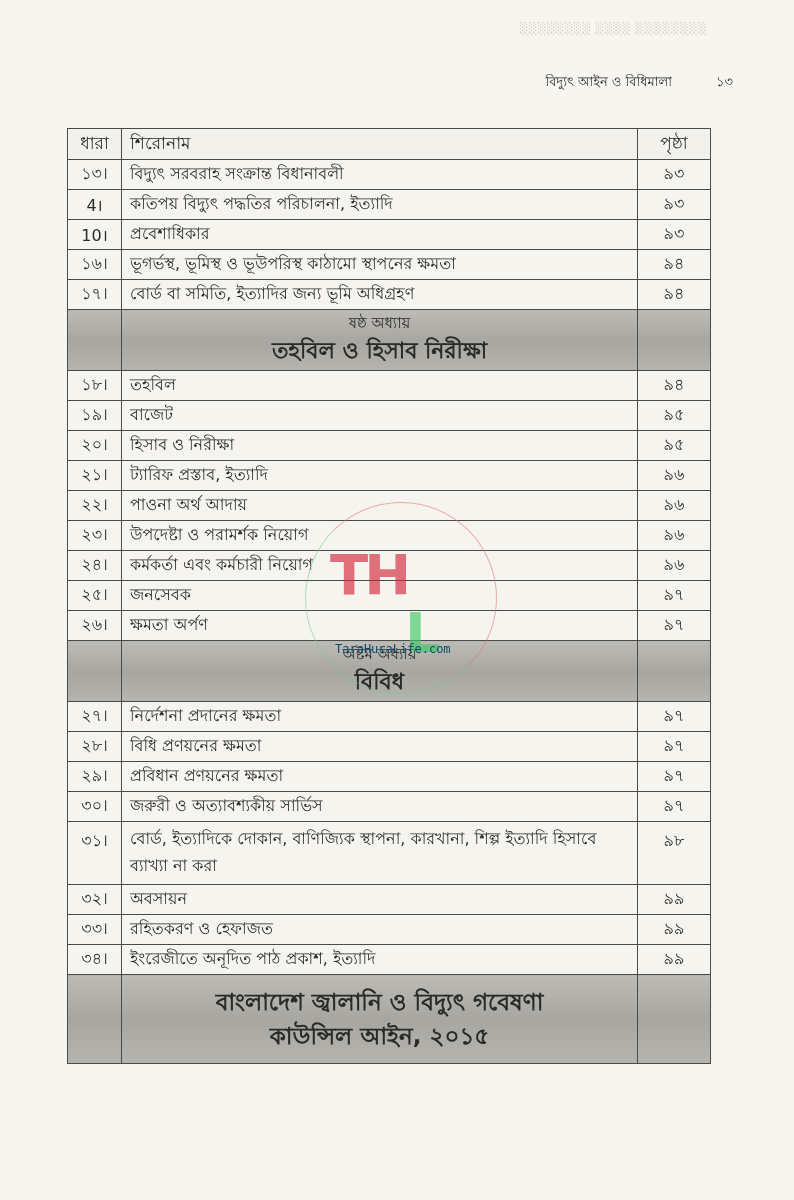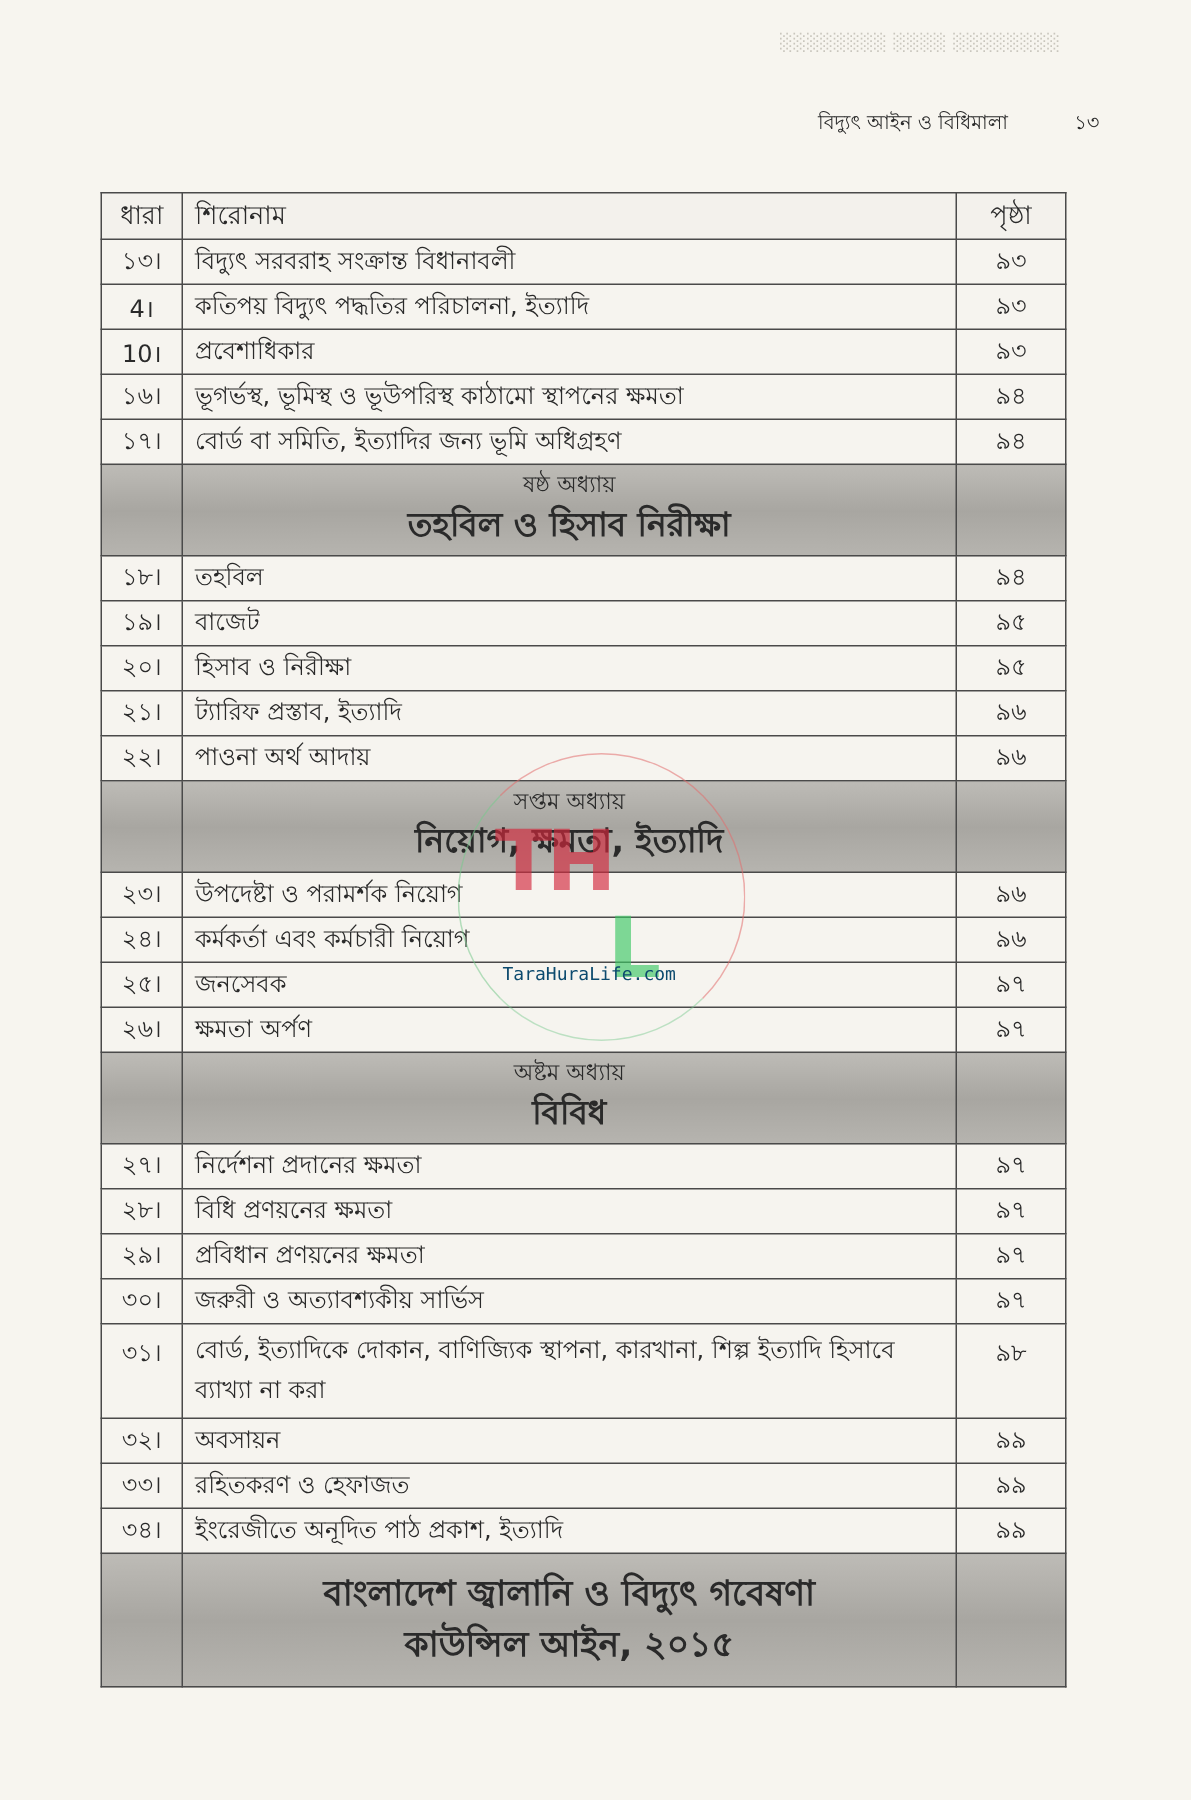--- a/index.html
+++ b/index.html
@@ -146,28 +146,20 @@
         <td class="col-no">২১।</td>
         <td>ট্যারিফ প্রস্তাব, ইত্যাদি</td>
         <td class="col-pg">৯৬</td>
       </tr>
   <tr class="row">
         <td class="col-no">২২।</td>
         <td>পাওনা অর্থ আদায়</td>
         <td class="col-pg">৯৬</td>
       </tr>
 
-  <tr class="chapter">
-    <td class="col-no"></td>
-    <td class="col-title">
-      <span class="ch-num">সপ্তম অধ্যায়</span>
-      <span class="ch-name">নিয়োগ, ক্ষমতা, ইত্যাদি</span>
-    </td>
-    <td class="col-pg"></td>
-  </tr>
 
   <tr class="row">
         <td class="col-no">২৩।</td>
         <td>উপদেষ্টা ও পরামর্শক নিয়োগ</td>
         <td class="col-pg">৯৬</td>
       </tr>
   <tr class="row">
         <td class="col-no">২৪।</td>
         <td>কর্মকর্তা এবং কর্মচারী নিয়োগ</td>
         <td class="col-pg">৯৬</td>

